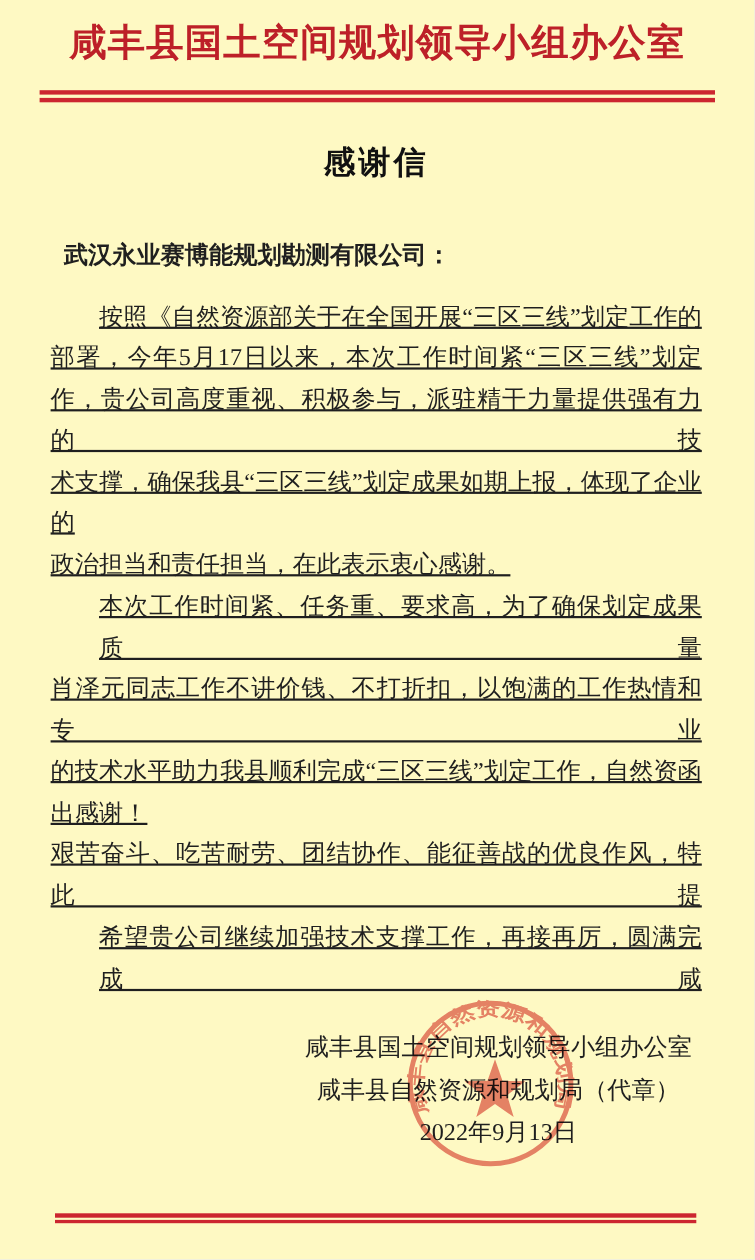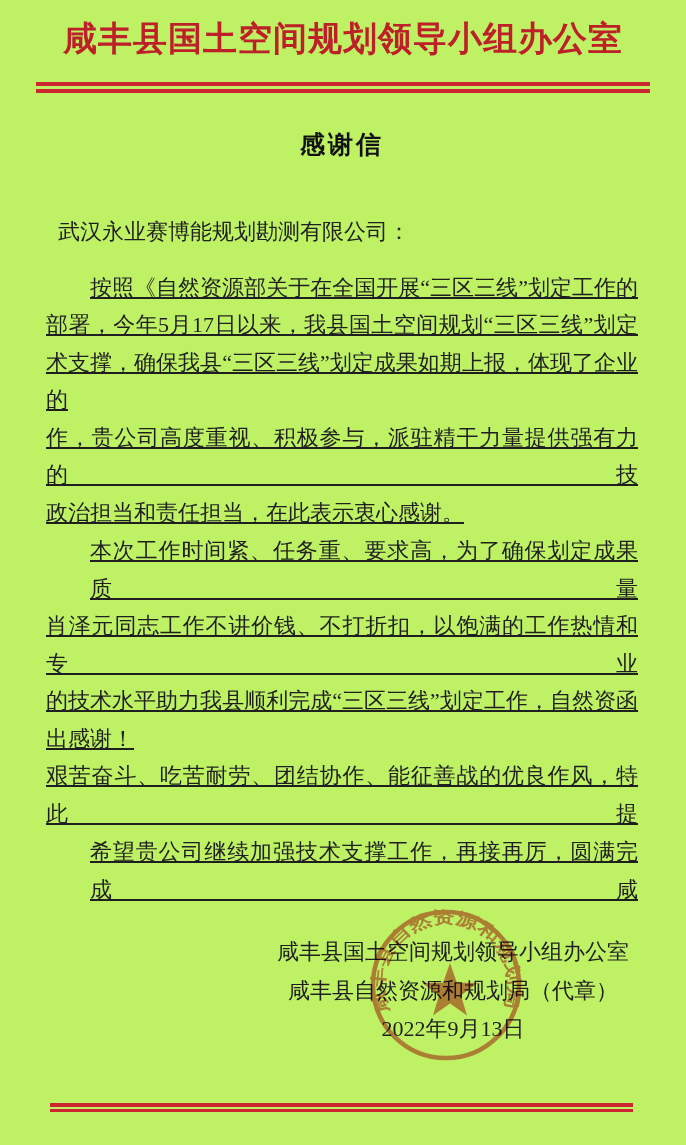--- a/index.html
+++ b/index.html
@@ -1,20 +1,20 @@
 <!DOCTYPE html>
 <html lang="zh" style="--color-header_red: #bd2028; --color-rule_red: #cc2630; --color-seal_red: #e06a66; --color-body_text: #1f1f1f;"><head>
 <meta charset="utf-8">
 <style>
   html,body{margin:0;padding:0;background:#e8e8e8;}
   .page{
     position:relative;
     width:686px;height:1145px;
     margin:0 auto;
-    background:#bef264;
+    background:#fef9c3;
     overflow:hidden;
     font-family:"Liberation Serif","DejaVu Serif",serif;
     color:var(--color-body_text,#1f1f1f);
   }
   
   .letterhead{
     position:absolute;top:16px;left:0;right:0;
     text-align:center;
     font-size:34px;font-weight:bold;
     letter-spacing:1px;
@@ -30,32 +30,33 @@
   .rule-bottom{
     position:absolute;top:1103px;left:50px;width:583px;height:9px;
     border-top:4px solid var(--color-rule_red,#cc2630);
     border-bottom:3px solid var(--color-rule_red,#cc2630);
     box-sizing:border-box;
   }
   
   .doc-title{
     position:absolute;top:128px;left:46px;width:592px;
     margin:0;text-align:center;
-    font-size:25px;font-weight:bold;letter-spacing:3px;
+    font-size:29px;font-weight:bold;letter-spacing:3px;
     color:#111;
   }
   
   .body{
     position:absolute;top:213px;left:46px;width:592px;
     font-size:22px;line-height:37.5px;
   }
   .salutation{
     padding-left:12px;
     margin-bottom:18px;
     white-space:nowrap;
+    font-weight:bold;
   }
   .para{margin:1px 0 0 0;text-decoration:underline;}
   .line{display:block;}
   .line.fill{text-align:justify;text-align-last:justify;}
   .line.indent{padding-left:44px;}
   
   .signature{
     position:absolute;top:933px;left:243px;width:420px;
     text-align:center;
     font-size:22px;line-height:38.5px;
@@ -84,23 +85,23 @@
   <div class="letterhead">咸丰县国土空间规划领导小组办公室</div>
   <div class="rule-top"></div>
 
   <h1 class="doc-title">感谢信</h1>
 
   <div class="body">
     <div class="salutation">武汉永业赛博能规划勘测有限公司：</div>
 
     <p class="para">
       <span class="line indent fill">按照《自然资源部关于在全国开展“三区三线”划定工作的</span>
-      <span class="line fill">部署，今年5月17日以来，我县国土空间规划“三区三线”划定</span>
+      <span class="line fill">部署，今年5月17日以来，本次工作时间紧“三区三线”划定</span>
+      <span class="line fill">作，贵公司高度重视、积极参与，派驻精干力量提供强有力的技</span>
       <span class="line fill">术支撑，确保我县“三区三线”划定成果如期上报，体现了企业的</span>
-      <span class="line fill">作，贵公司高度重视、积极参与，派驻精干力量提供强有力的技</span>
       <span class="line">政治担当和责任担当，在此表示衷心感谢。</span>
     </p>
 
     <p class="para">
       <span class="line indent fill">本次工作时间紧、任务重、要求高，为了确保划定成果质量</span>
       <span class="line fill">肖泽元同志工作不讲价钱、不打折扣，以饱满的工作热情和专业</span>
       <span class="line fill">的技术水平助力我县顺利完成“三区三线”划定工作，自然资函</span>
       <span class="line">出感谢！</span>
       <span class="line fill">艰苦奋斗、吃苦耐劳、团结协作、能征善战的优良作风，特此提</span>
     </p>

